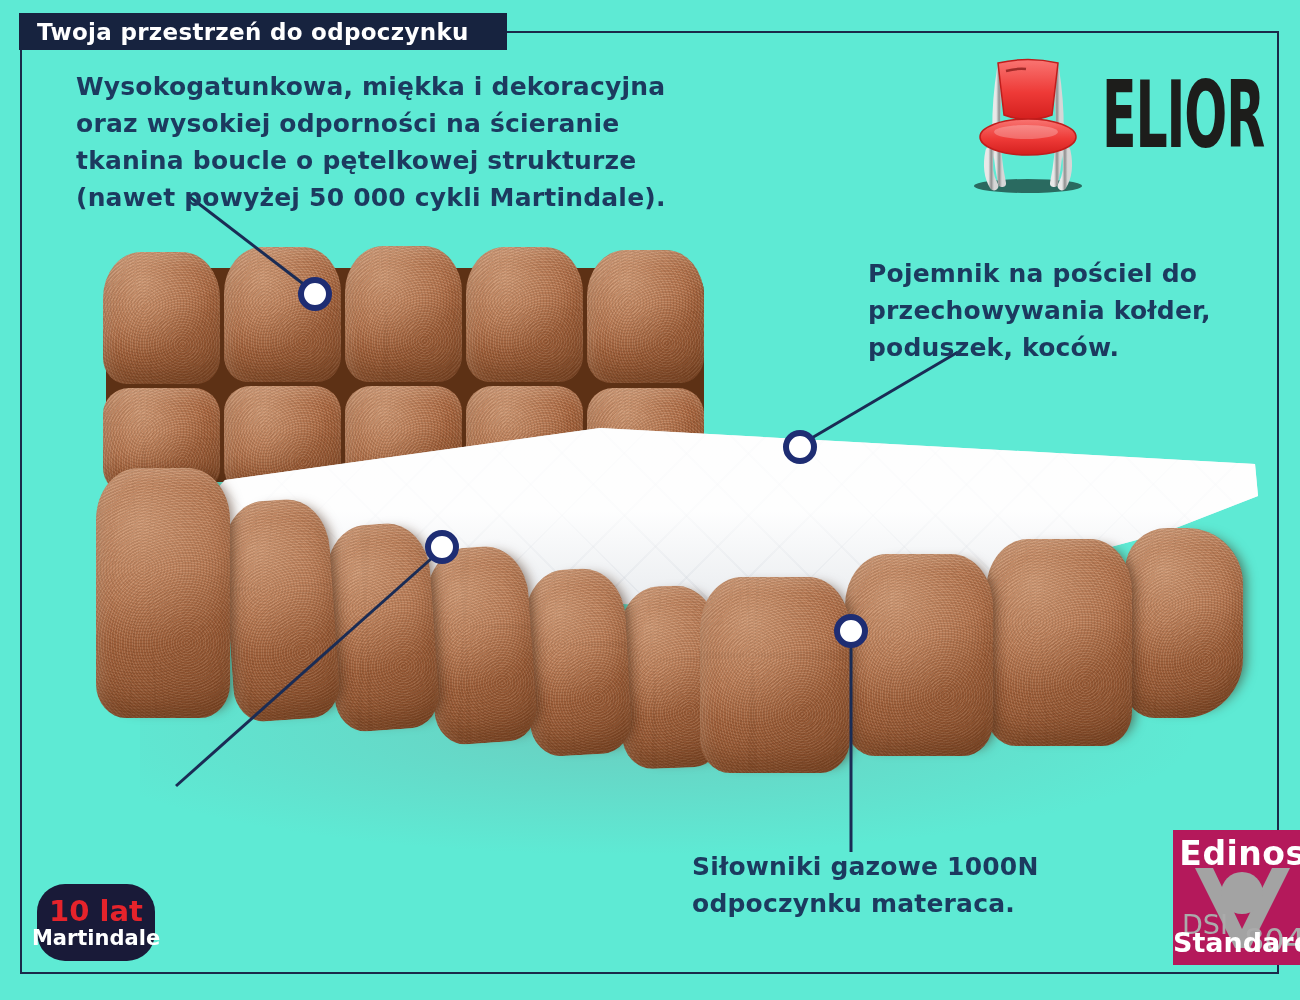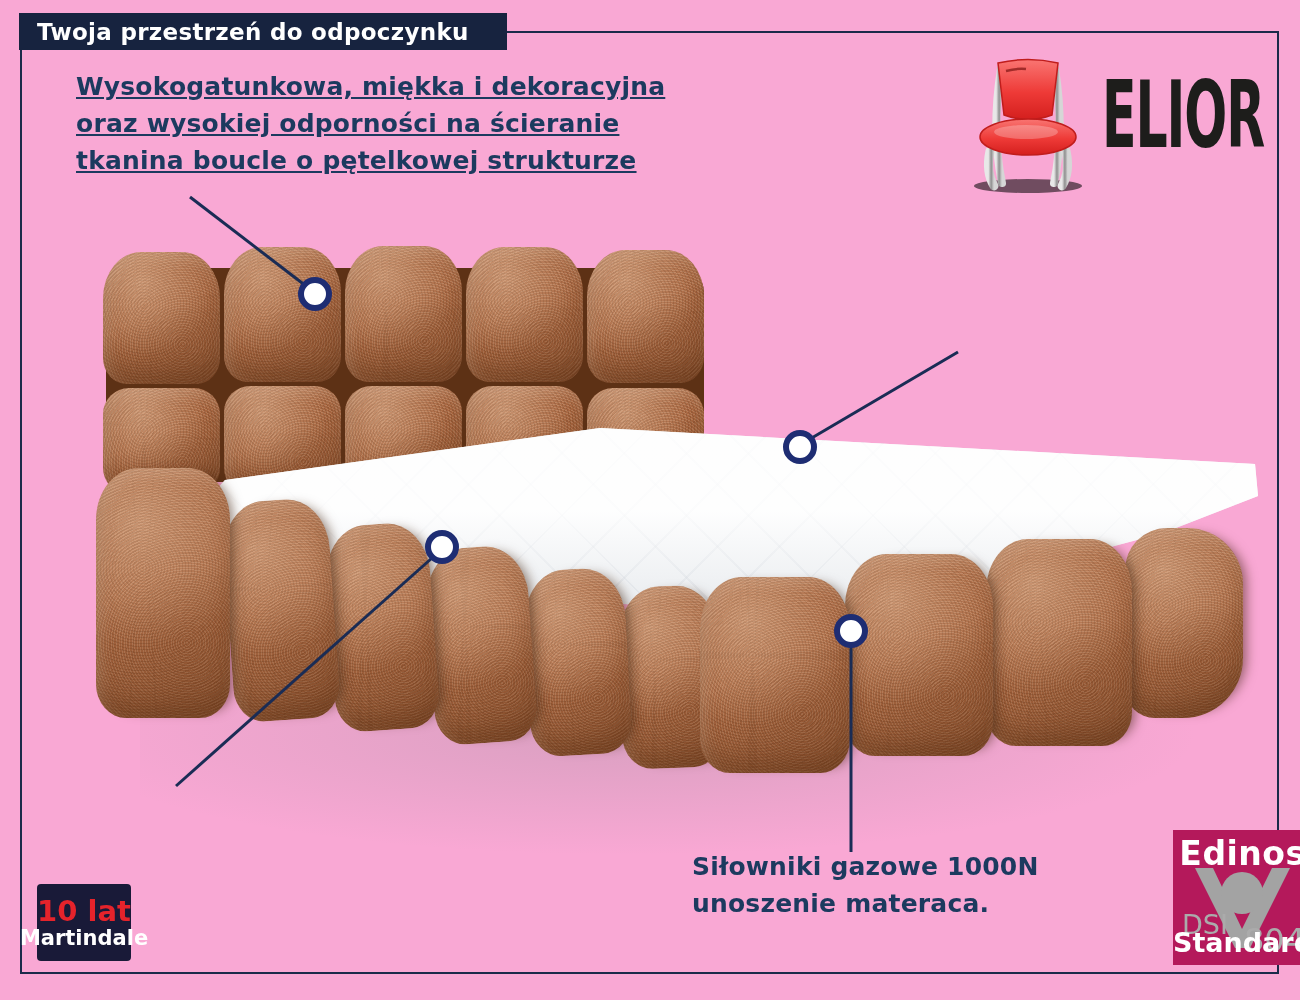--- a/index.html
+++ b/index.html
@@ -1,36 +1,36 @@
 <!DOCTYPE html>
 <html><head>
 <meta charset="utf-8">
 <style>
   html,body{margin:0;padding:0;background:#ffffff;}
-  .canvas{position:relative;width:1300px;height:1000px;background:#f9a8d4;overflow:hidden;
+  .canvas{position:relative;width:1300px;height:1000px;background:#5eead4;overflow:hidden;
           font-family:"DejaVu Sans","Liberation Sans",sans-serif;}
 
   
   .frame{position:absolute;left:20px;top:31px;width:1255px;height:939px;
          border:2px solid #1b2a4a;z-index:1;}
   .banner{position:absolute;left:19px;top:13px;width:488px;height:37px;background:#17233f;
           display:flex;align-items:center;padding-left:18px;box-sizing:border-box;z-index:12;}
   .banner span{color:#ffffff;font-size:23px;font-weight:700;letter-spacing:.3px;white-space:nowrap;}
 
   
   .callout-text{position:absolute;font-weight:700;color:#1c3a5f;font-size:25px;line-height:37px;
                 letter-spacing:.2px;z-index:11;white-space:nowrap;}
-  .t-fabric {left:76px;  top:68px;text-decoration:underline;}
+  .t-fabric {left:76px;  top:68px;}
   .t-storage{left:868px; top:255px;}
   .t-frame  {left:36px;  top:778px;}
   .t-lift   {left:692px; top:848px;}
 
   
-  .badge{position:absolute;left:37px;top:884px;width:94px;height:77px;background:#191a38;
-         border-radius:4px;display:flex;flex-direction:column;align-items:center;justify-content:center;
+  .badge{position:absolute;left:37px;top:884px;width:118px;height:77px;background:#191a38;
+         border-radius:28px;display:flex;flex-direction:column;align-items:center;justify-content:center;
          z-index:12;}
   .badge .b1{color:#e5232b;font-size:29px;font-weight:700;line-height:30px;}
   .badge .b2{color:#ffffff;font-size:21px;font-weight:700;line-height:24px;}
 
   
   .brand-logo{position:absolute;left:968px;top:55px;width:120px;height:140px;z-index:12;}
   .brand-name{position:absolute;left:1102px;top:78px;z-index:12;color:#1d1d1b;
               font-size:92px;font-weight:800;line-height:76px;letter-spacing:-2px;
               transform:scaleX(.55);transform-origin:left top;white-space:nowrap;}
 
@@ -122,27 +122,33 @@
   </svg>
 
   <div class="banner">
     <span>Twoja przestrzeń do odpoczynku</span>
   </div>
 
   <div class="callout-text t-fabric">
     <div>Wysokogatunkowa, miękka i dekoracyjna</div>
     <div>oraz wysokiej odporności na ścieranie</div>
     <div>tkanina boucle o pętelkowej strukturze</div>
+    <div>(nawet powyżej 50 000 cykli Martindale).</div>
   </div>
 
+  <div class="callout-text t-storage">
+    <div>Pojemnik na pościel do</div>
+    <div>przechowywania kołder,</div>
+    <div>poduszek, koców.</div>
+  </div>
 
 
   <div class="callout-text t-lift">
     <div>Siłowniki gazowe 1000N</div>
-    <div>unoszenie materaca.</div>
+    <div>odpoczynku materaca.</div>
   </div>
 
   <div class="badge">
     <div class="b1">10 lat</div>
     <div class="b2">Martindale</div>
   </div>
 
   <svg class="brand-logo" viewBox="0 0 120 140">
     <defs>
       <linearGradient id="redG" x1="0" y1="0" x2="0" y2="1">

